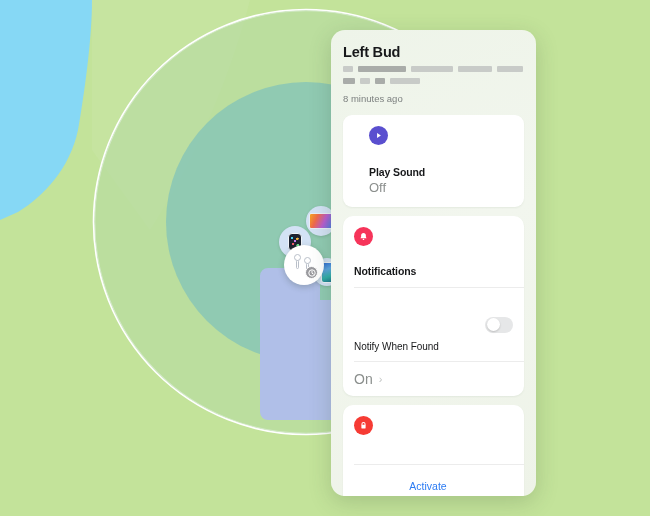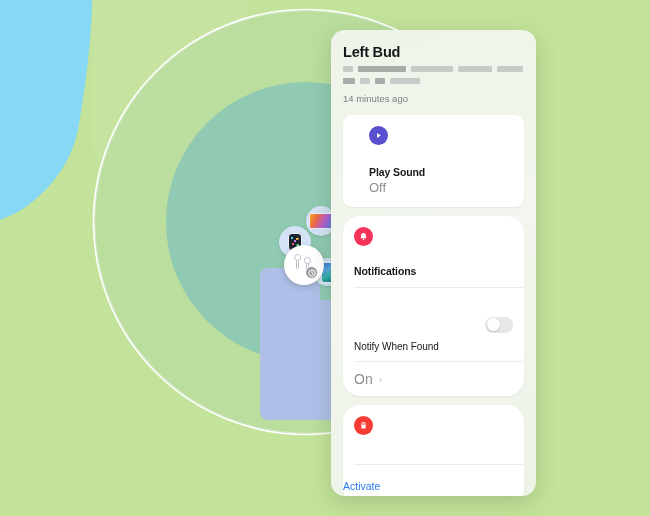--- a/index.html
+++ b/index.html
@@ -154,21 +154,21 @@
   }
   .act-sub {
     font-size: 13px;
     color: #8b8f8d;
     margin-top: 2px;
   }
 
   
   .group {
     background: #ffffff;
-    border-radius: 17px;
+    border-radius: 10px;
     margin-top: 9px;
     box-shadow: 0 1px 2px rgba(60,80,55,0.07);
     overflow: hidden;
   }
   .group-head { padding: 11px 11px 10px 11px; }
   .group-icon {
     width: 19px; height: 19px;
     border-radius: 50%;
     display: flex; align-items: center; justify-content: center;
     margin-bottom: 19px;
@@ -219,20 +219,21 @@
     left: 1.5px; top: 1.5px;
     width: 13px; height: 13px;
     border-radius: 50%;
     background: #ffffff;
     box-shadow: 0 1px 2px rgba(0,0,0,0.18);
   }
   .chev { color: #c2c5c4; font-size: 11px; line-height: 1; }
 
   .link-row {
     padding: 11px 11px 12px 0;
+    text-align: center;
   }
   .link-blue {
     font-size: 10.5px;
     color: #2b7bf3;
   }
 
   #remove-group {
     margin-top: 9px;
     padding: 13px 11px 14px 11px;
   }
@@ -314,21 +315,21 @@
         <span class="redact" style="width:34px;"></span>
         <span class="redact" style="width:26px;"></span>
       </div>
       <div class="redact-row">
         <span class="redact dark" style="width:12px;"></span>
         <span class="redact" style="width:10px;"></span>
         <span class="redact dark" style="width:10px;"></span>
         <span class="redact" style="width:30px;"></span>
       </div>
 
-      <div id="timestamp">14 minutes ago</div>
+      <div id="timestamp">8 minutes ago</div>
     </div>
 
     <div id="action-row">
 
       <div class="action-card">
         <div class="act-icon" style="background:#5a4fcf;">
           <svg width="11" height="11" viewBox="0 0 12 12" aria-hidden="true">
             <path d="M4.4 3.2 L8.6 6 L4.4 8.8 Z" fill="#ffffff"></path>
           </svg>
         </div>

